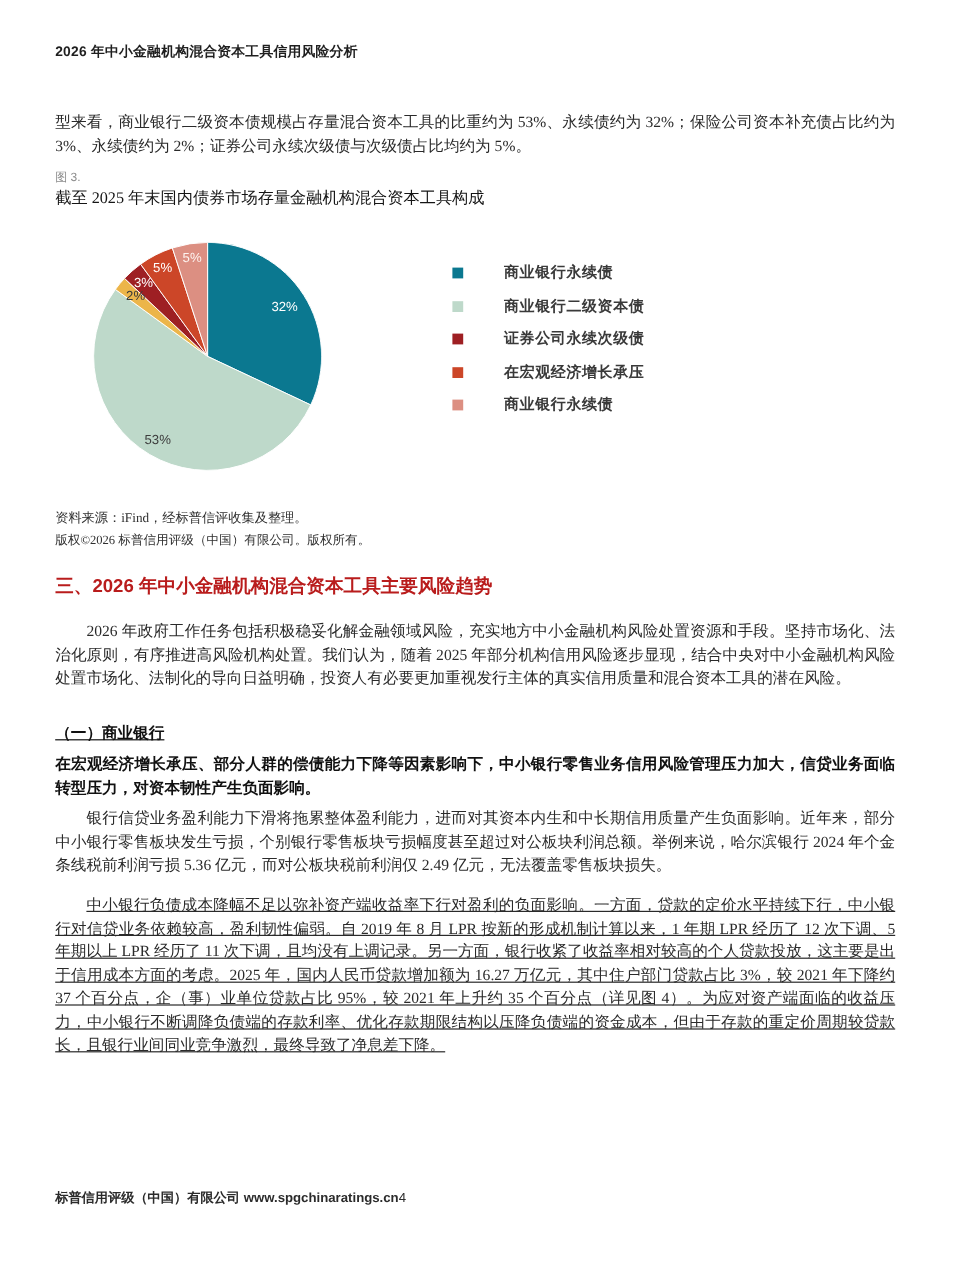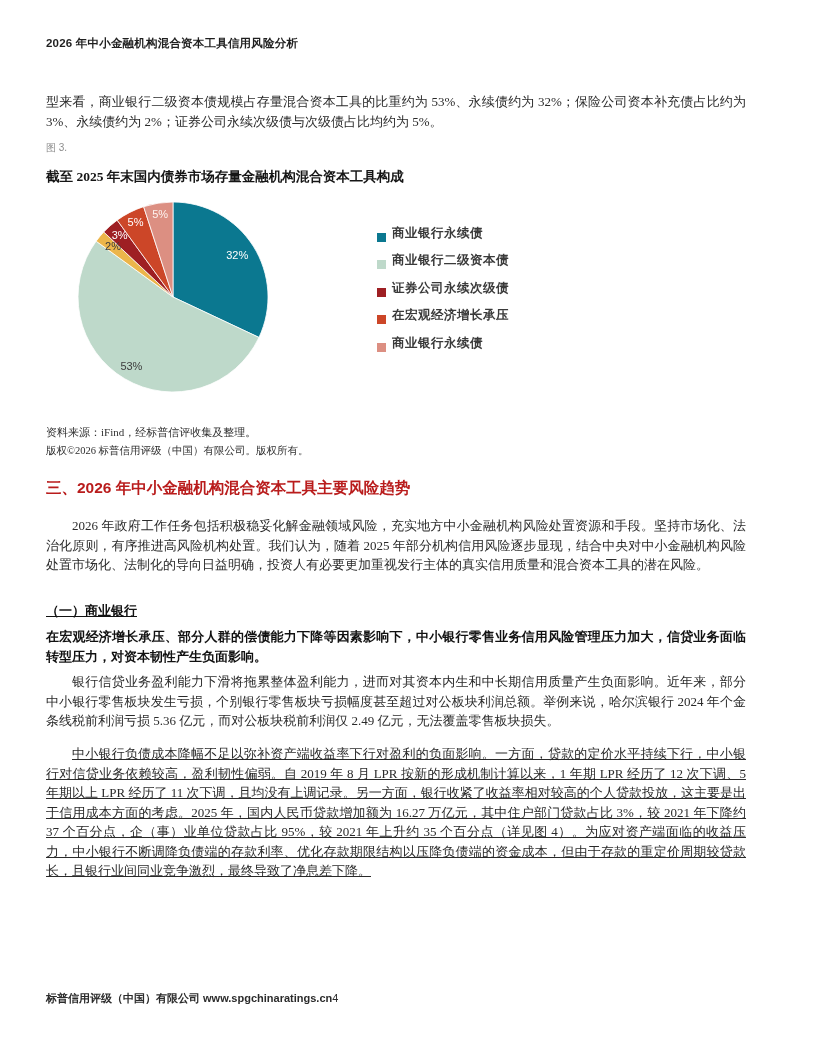--- a/index.html
+++ b/index.html
@@ -18,30 +18,30 @@
 
   .body-text {
     font-size:13px; line-height:1.5; text-align:justify; color:#2a2a2a;
   }
   .intro-para { top:92px; }
 
   .fig-label {
     top:141px; font-family:"Liberation Sans","DejaVu Sans",sans-serif;
     font-size:10px; color:#8c8c8c;
   }
-  .fig-title { top:168px; font-size:13.5px; color:#151515; font-weight:700; }
+  .fig-title { top:156px; font-size:13.5px; color:#151515; font-weight:400; }
 
   .chart-wrap { top:192px; height:232px; }
   .pie-svg { position:absolute; left:32px; top:10px; }
   .pie-label {
     font-family:"Liberation Sans","DejaVu Sans",sans-serif;
     font-size:11px; font-weight:500;
   }
   .legend { position:absolute; left:331px; top:22px; }
-  .legend-row { display:flex; align-items:flex-end; height:27.5px; }
+  .legend-row { display:flex; align-items:center; height:27.5px;gap:28px; }
   .legend-swatch { width:9px; height:9px; flex:0 0 9px; margin-right:6px; }
   .legend-label {
     font-size:12.5px; font-weight:600; color:#3a3a3a; letter-spacing:0.5px;
   }
 
   .fig-source { top:424px; font-size:11px; color:#2f2f2f; }
   .fig-copyright { top:443px; font-size:10.5px; color:#2f2f2f; }
 
   .section-heading {
     top:478px; font-family:"Liberation Sans","DejaVu Sans",sans-serif;

